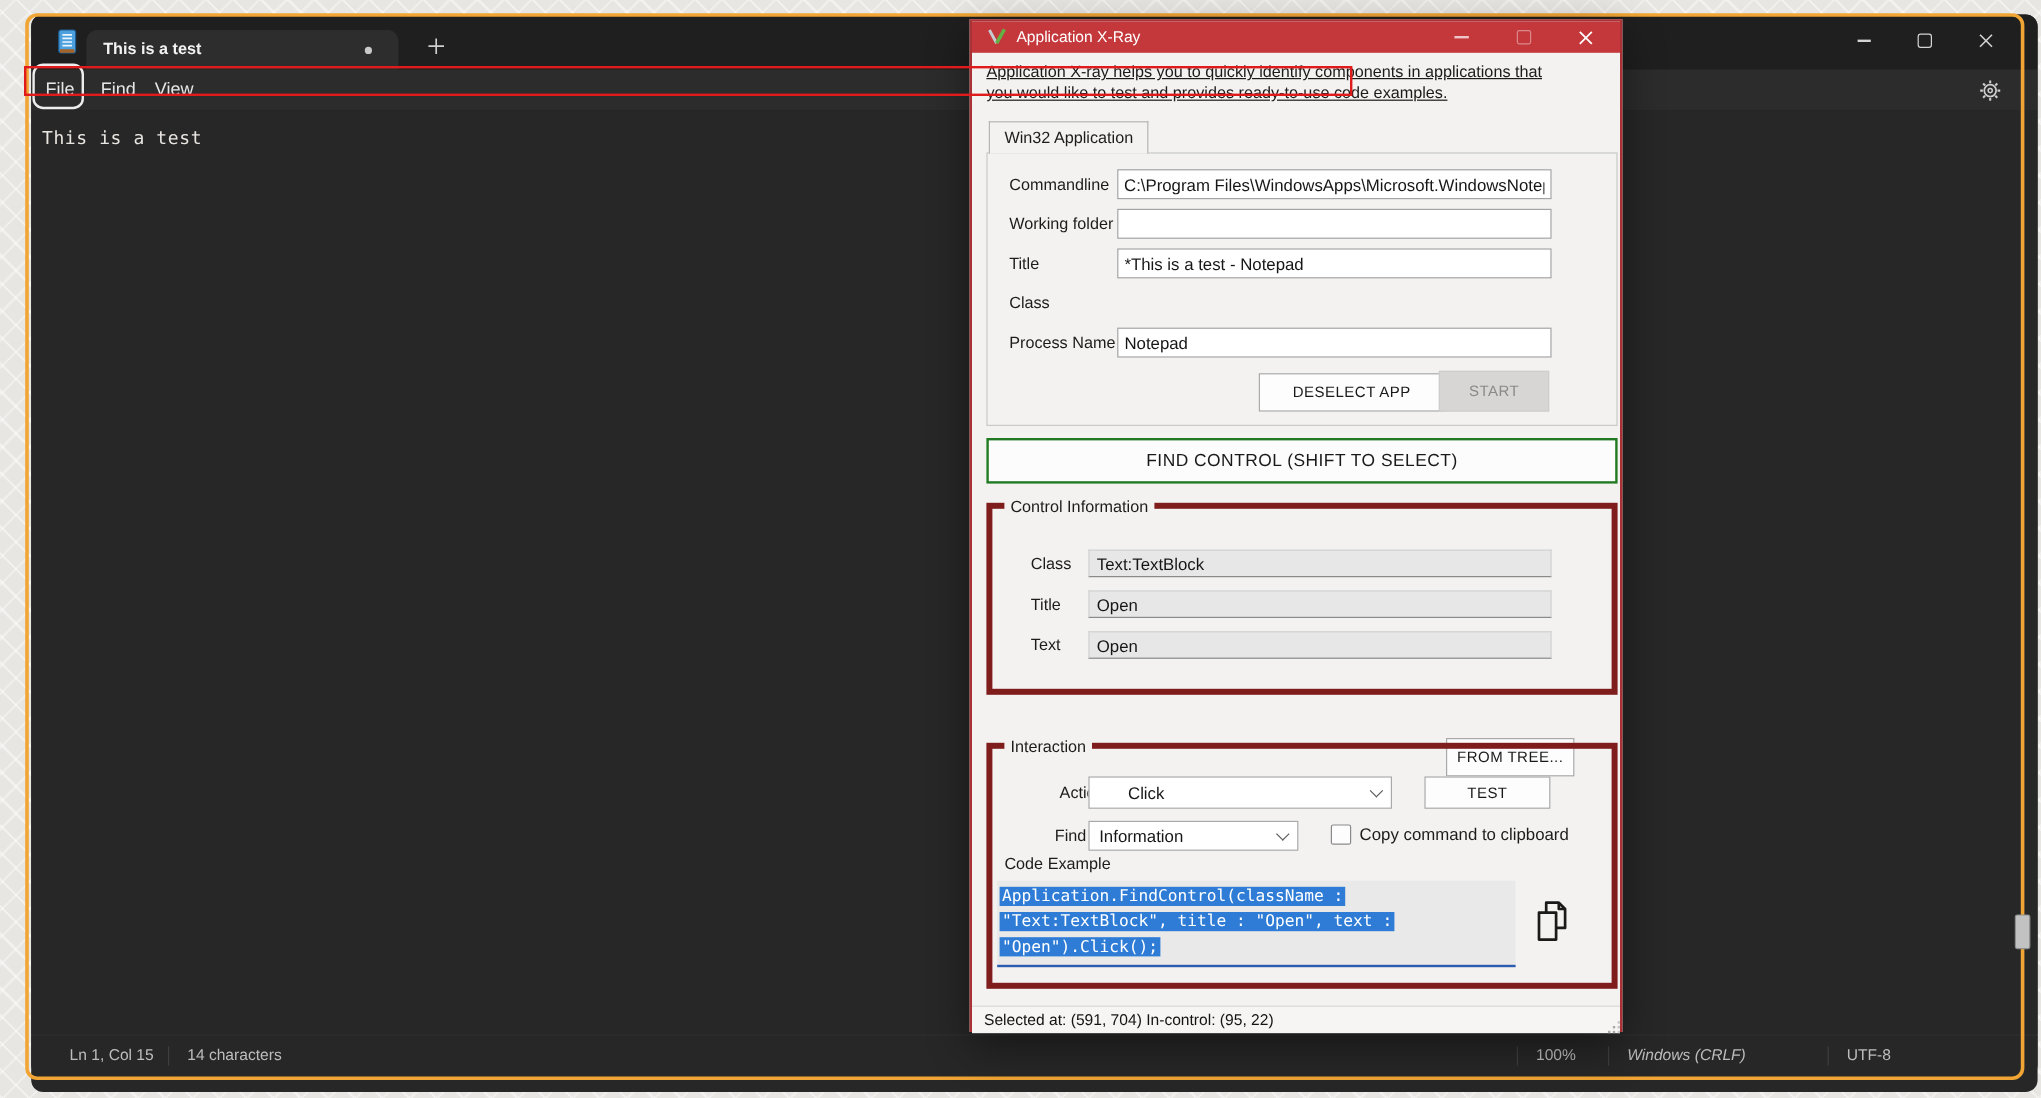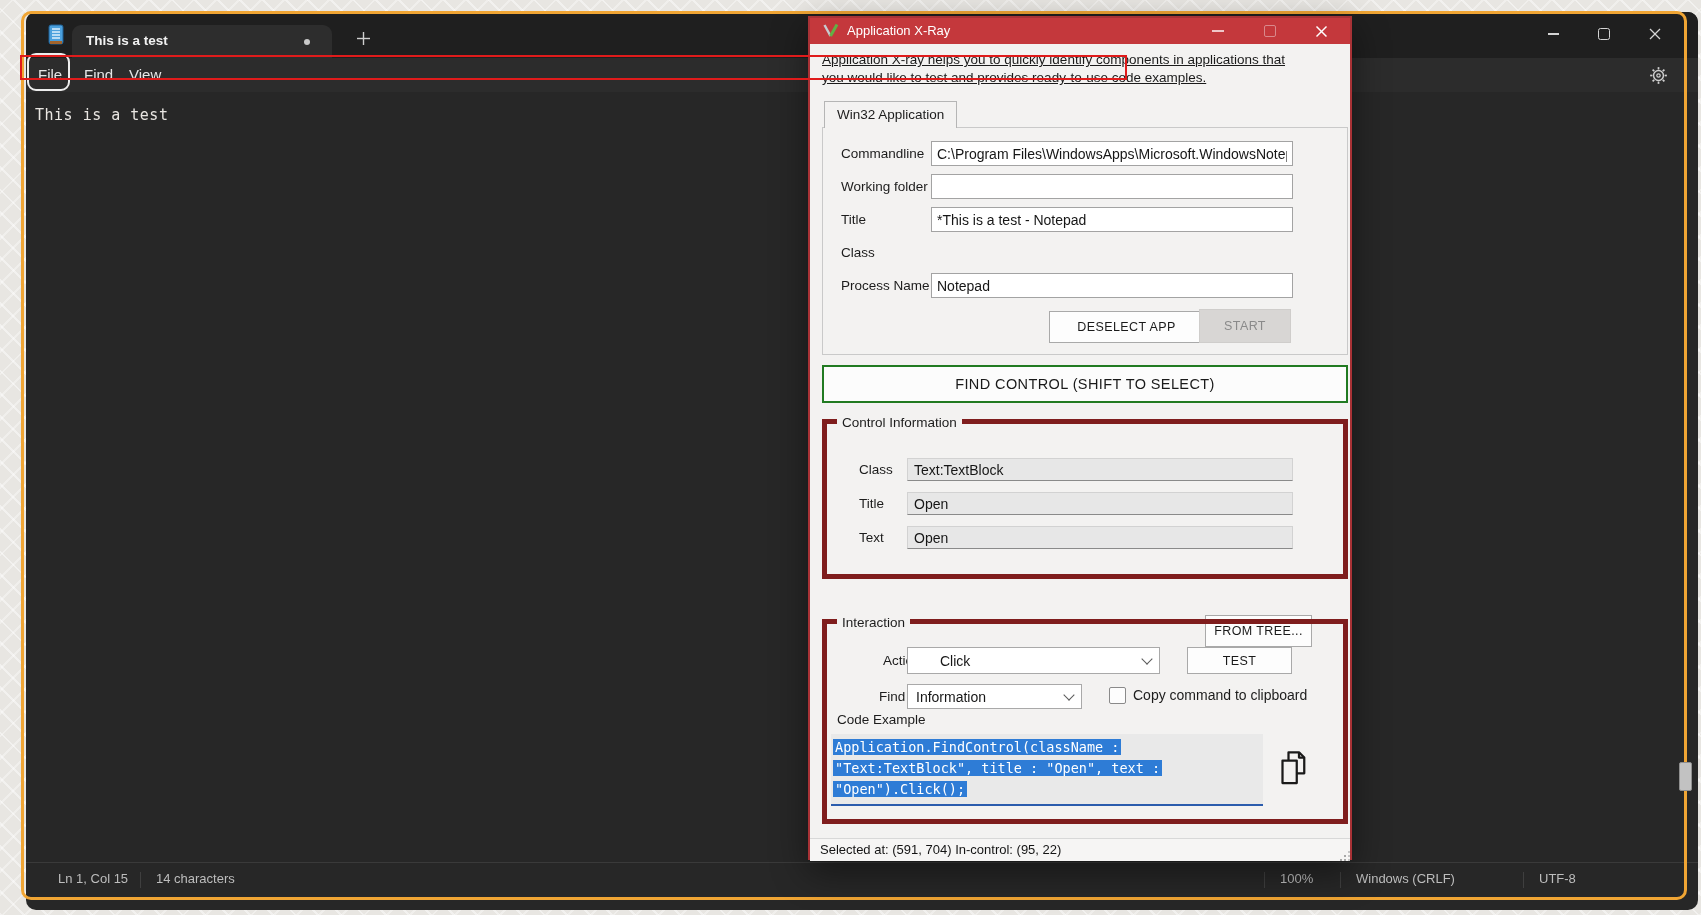--- a/index.html
+++ b/index.html
@@ -143,21 +143,21 @@
       <span class="np-text">This is a test</span>
     </div>
 
     <div class="abs np-statusbar">
       <span class="np-status-cell" style="left:32px;">Ln 1, Col 15</span>
       <span class="np-div" style="left:114px;"></span>
       <span class="np-status-cell" style="left:130px;">14 characters</span>
       <span class="np-div" style="left:1238px;"></span>
       <span class="np-status-cell" style="left:1254px;">100%</span>
       <span class="np-div" style="left:1314px;"></span>
-      <span class="np-status-cell" style="left:1330px;">Windows (CRLF)</span>
+      <span class="np-status-cell" style="left:1330px;font-style:italic;">Windows (CRLF)</span>
       <span class="np-div" style="left:1497px;"></span>
       <span class="np-status-cell" style="left:1513px;">UTF-8</span>
     </div>
   </div>
 
   <div id="orange-frame" class="abs"></div>
   <div id="np-scroll-thumb" class="abs"></div>
 
   <div id="xray" class="abs">
     <div class="abs xr-titlebar">

